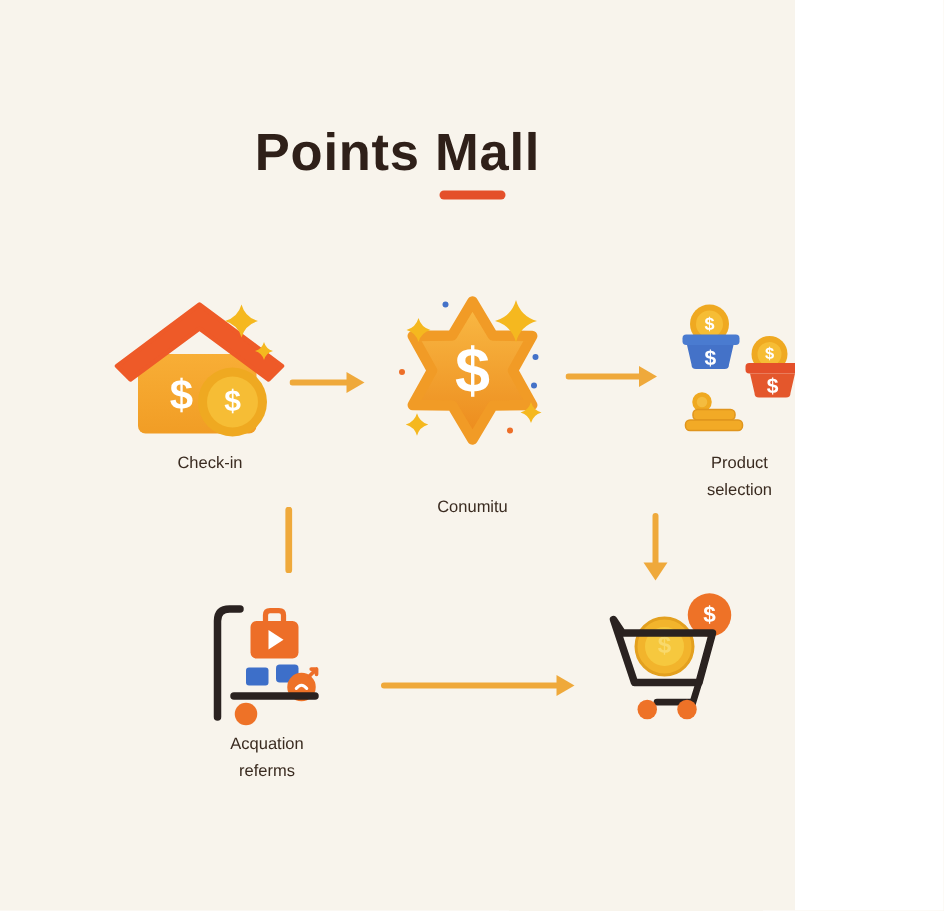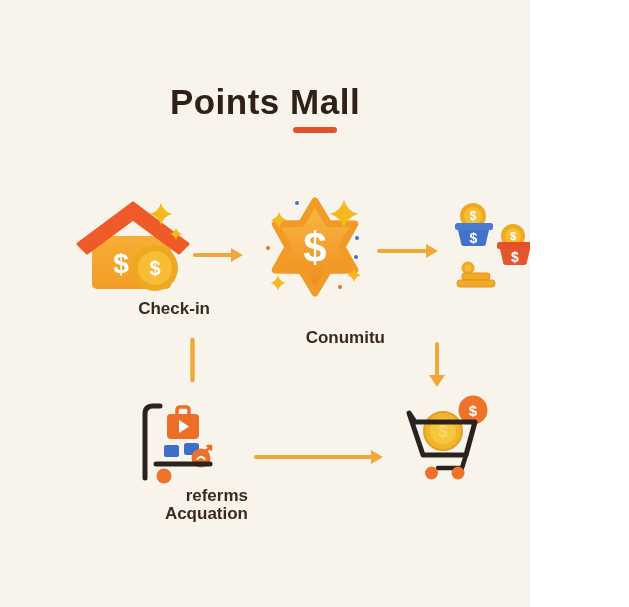--- a/index.html
+++ b/index.html
@@ -21,22 +21,22 @@
     position:absolute;top:82px;left:0;width:100%;
     text-align:center;font-size:35px;font-weight:800;
     color:var(--title-text);letter-spacing:.5px;
   }
   .title-underline{
     position:absolute;left:293px;top:127px;width:44px;height:6px;
     border-radius:3px;background:var(--accent-underline);
   }
   .icon{position:absolute;}
   .label{
-    position:absolute;text-align:right;color:var(--label-text);
-    font-size:17px;font-weight:700;line-height:18px;
+    position:absolute;text-align:center;color:var(--label-text);
+    font-size:11px;font-weight:400;line-height:18px;
   }
   .arrow-stroke{stroke:var(--arrow);}
   .arrow-fill{fill:var(--arrow);}
   svg{display:block;}
   svg text{font-family:"Liberation Sans",sans-serif;font-weight:bold;}
 </style>
 </head>
 <body>
 
 <div class="canvas">
@@ -118,20 +118,24 @@
       <rect x="54" y="44" width="36" height="7" rx="2.5" fill="#E4502A"></rect>
       <path d="M57,51 L87,51 L84,64 Q84,67 81,67 L63,67 Q60,67 60,64 Z" fill="#E4572C"></path>
       <text x="72" y="59" font-size="14" fill="#FFFFFF" text-anchor="middle" dominant-baseline="central">$</text>
 
       <circle cx="25" cy="70" r="6.5" fill="#EFA921"></circle>
       <circle cx="25" cy="70" r="3.5" fill="#F4BC3F"></circle>
       <rect x="19" y="75" width="28" height="7" rx="3" fill="#F2AA26" stroke="#E0951D" stroke-width="1"></rect>
       <rect x="14" y="82" width="38" height="7" rx="3" fill="#F2AA26" stroke="#E0951D" stroke-width="1"></rect>
     </svg>
   </div>
+  <div class="label" style="left:423px;top:300px;width:140px;">
+    <div>Product</div>
+    <div>selection</div>
+  </div>
 
   <div class="icon" style="left:188px;top:338px;">
     <svg width="9" height="44" viewBox="0 0 9 44">
       <line x1="4.5" y1="2" x2="4.5" y2="42" class="arrow-stroke" stroke-width="4.5" stroke-linecap="round"></line>
     </svg>
   </div>
 
   <div class="icon" style="left:426px;top:342px;">
     <svg width="22" height="48" viewBox="0 0 22 48">
       <line x1="11" y1="2" x2="11" y2="33" class="arrow-stroke" stroke-width="4" stroke-linecap="round"></line>
@@ -148,22 +152,22 @@
       <rect x="28" y="47" width="15" height="12" rx="2" fill="#3D6FC9"></rect>
       <rect x="48" y="45" width="15" height="12" rx="2.5" fill="#3D6FC9"></rect>
       <circle cx="65" cy="60" r="9.5" fill="#EE7227"></circle>
       <path d="M61.5,61 Q65,56.5 68.5,61" fill="none" stroke="#FFFFFF" stroke-width="2" stroke-linecap="round"></path>
       <path d="M70,53 L75,48 M71.5,48 L75,48 L75,51.5" fill="none" stroke="#ED6E28" stroke-width="2.5" stroke-linecap="round" stroke-linejoin="round"></path>
       <line x1="20" y1="66" x2="74" y2="66" stroke="#2A2220" stroke-width="5" stroke-linecap="round"></line>
       <circle cx="28" cy="78" r="7.5" fill="#EE7227"></circle>
     </svg>
   </div>
   <div class="label" style="left:108px;top:487px;width:140px;">
+    <div>Acquation</div>
     <div>referms</div>
-    <div>Acquation</div>
   </div>
 
   <div class="icon" style="left:254px;top:448px;">
     <svg width="132" height="18" viewBox="0 0 132 18">
       <line x1="2" y1="9" x2="117" y2="9" class="arrow-stroke" stroke-width="4" stroke-linecap="round"></line>
       <polygon points="117,2 129,9 117,16" class="arrow-fill"></polygon>
     </svg>
   </div>
 
   <div class="icon" style="left:396px;top:392px;">

